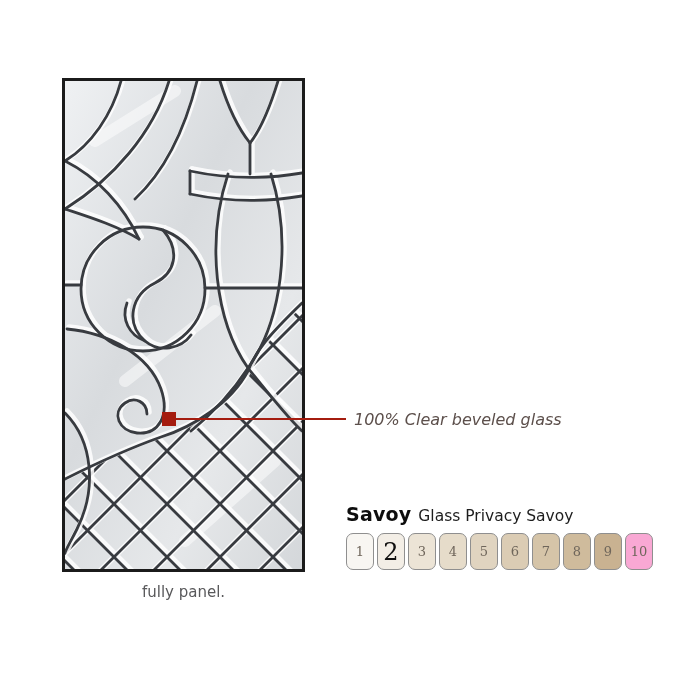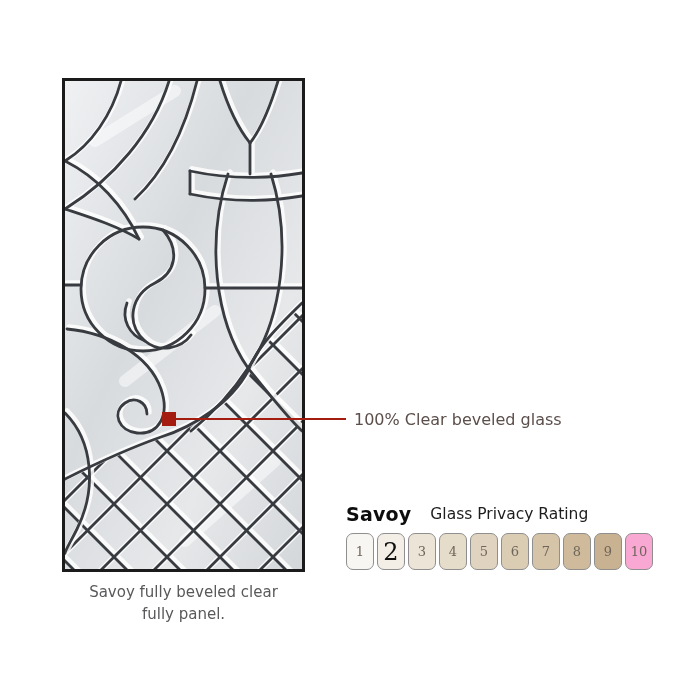--- a/index.html
+++ b/index.html
@@ -22,21 +22,21 @@
     position:absolute;left:162px;top:412px;width:14px;height:14px;background:#a41c0f;
   }
   .callout-line{
     position:absolute;left:176px;top:418px;width:170px;height:2px;background:#a41c0f;
   }
   .callout-text{
     position:absolute;left:354px;top:410px;font-size:16px;color:#5c4f4b;white-space:nowrap;
   }
   
   .rating-heading{
-    position:absolute;left:346px;top:503px;display:flex;align-items:center;gap:19px;white-space:nowrap;
+    position:absolute;left:346px;top:503px;display:flex;align-items:flex-end;gap:7px;white-space:nowrap;
   }
   .rating-heading .product{font-size:19px;font-weight:bold;color:#0d0d0d;letter-spacing:0.2px;}
   .rating-heading .title{font-size:15.5px;color:#1d1d1d;}
   .privacy-scale{
     position:absolute;left:346px;top:533px;display:flex;gap:3px;
   }
   .scale-cell{
     width:28px;height:37px;border:1.5px solid #8f8f8f;border-radius:7px;
     box-sizing:border-box;display:flex;align-items:center;justify-content:center;
   }
@@ -144,31 +144,30 @@
           <use href="#leadCurves"></use>
         </g>
       <g stroke="#383b40" stroke-width="2.8">
           <use href="#leadCurves"></use>
         </g>
     </g>
   </svg>
 </div>
 
 <div class="panel-caption">
-  <div>Savoy fully beveled clear</div>
   <div>fully panel.</div>
 </div>
 
 <div class="callout-marker" style="background: rgb(164, 28, 15);"></div>
 <div class="callout-line" style="background: rgb(164, 28, 15);"></div>
-<div class="callout-text" style="color: rgb(92, 79, 75);">100% Clear beveled glass</div>
+<div class="callout-text" style="color: rgb(92, 79, 75); font-style: italic;">100% Clear beveled glass</div>
 
 <div class="rating-heading">
   <span class="product">Savoy</span>
-  <span class="title">Glass Privacy Rating</span>
+  <span class="title">Glass Privacy Savoy</span>
 </div>
 <div class="privacy-scale">
     <div class="scale-cell" style="background: rgb(248, 246, 242); border-color: rgb(143, 143, 143);">
       <span class="scale-num">1</span>
     </div>
     <div class="scale-cell selected" style="background: rgb(243, 238, 230); border-color: rgb(143, 143, 143);">
       <span class="scale-num">2</span>
     </div>
     <div class="scale-cell" style="background: rgb(236, 228, 214); border-color: rgb(143, 143, 143);">
       <span class="scale-num">3</span>

